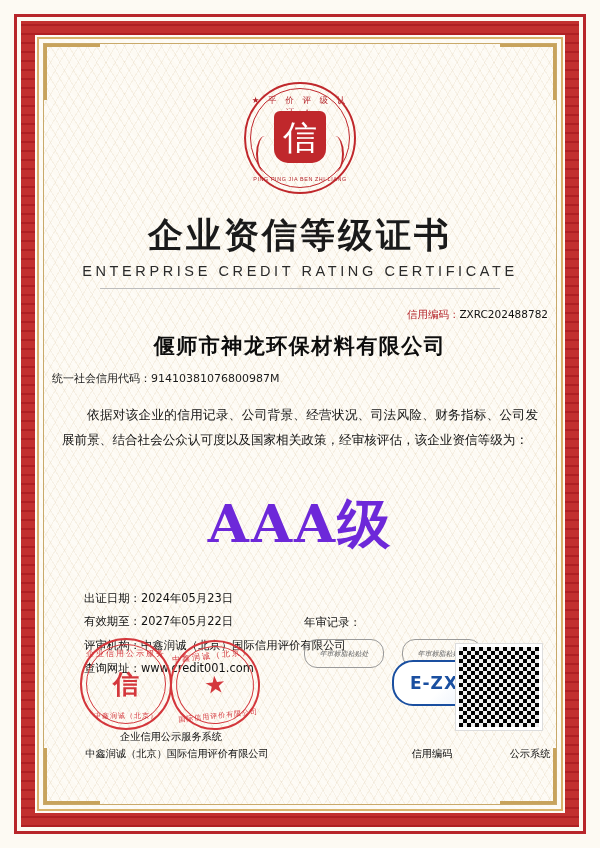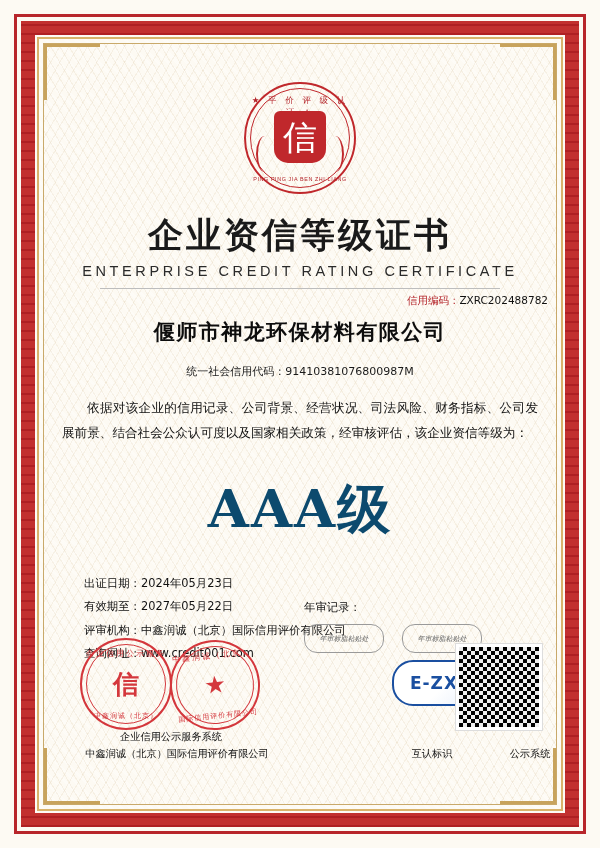--- a/index.html
+++ b/index.html
@@ -166,62 +166,62 @@
   }
   .title-rule {
     margin: 9px auto 0;
     width: 400px;
     height: 1px;
     background: #bdbdbd;
   }
 
   
   .credit-code {
-    margin-top: 5px;
+    margin-top: 19px;
     text-align: right;
     font-size: 10.5px;
     color: #111;
     font-family: "DejaVu Sans", sans-serif;
   }
   .credit-code .lbl { color: #b4242a; }
 
   
   .company {
     margin-top: 10px;
     text-align: center;
     font-family: "DejaVu Sans", sans-serif;
     font-weight: bold;
     font-size: 21px;
     letter-spacing: 1.5px;
     color: #0d0d0d;
   }
   .usci {
-    margin-top: 18px;
-    text-align: center;
+    margin-top: 11px;
+    text-align: left;
     font-size: 11px;
     color: #1a1a1a;
     font-family: "DejaVu Sans", sans-serif;
   }
 
   
   .para {
     margin: 18px 10px 0 10px;
     font-size: 12.6px;
     line-height: 1.95;
     color: #111;
     text-align: justify;
     text-indent: 25px;
     font-family: Liberation Mono, monospace;
   }
 
   
   .grade {
-    margin-top: 28px;
-    text-align: center;
-    color: #0c4a6e;
+    margin-top: 36px;
+    text-align: center;
+    color: #6d28d9;
     font-family: "DejaVu Serif", serif;
     font-weight: bold;
     font-size: 53px;
     letter-spacing: 2px;
   }
 
   
   .details {
     margin-top: 26px;
     position: relative;
@@ -457,20 +457,20 @@
           <div class="txt-bottom">国际信用评价有限公司</div>
         </div>
 
         <div class="logo-ezx">E-ZX</div>
         <div class="qr"></div>
       </div>
 
       <div class="captions">
         <div class="cap c1">企业信用公示服务系统</div>
         <div class="cap c2">中鑫润诚（北京）国际信用评价有限公司</div>
-        <div class="cap c3">互认标识</div>
+        <div class="cap c3">信用编码</div>
         <div class="cap c4">公示系统</div>
       </div>
 
     </div>
 
   </div>
 </div>
 
 </body></html>

